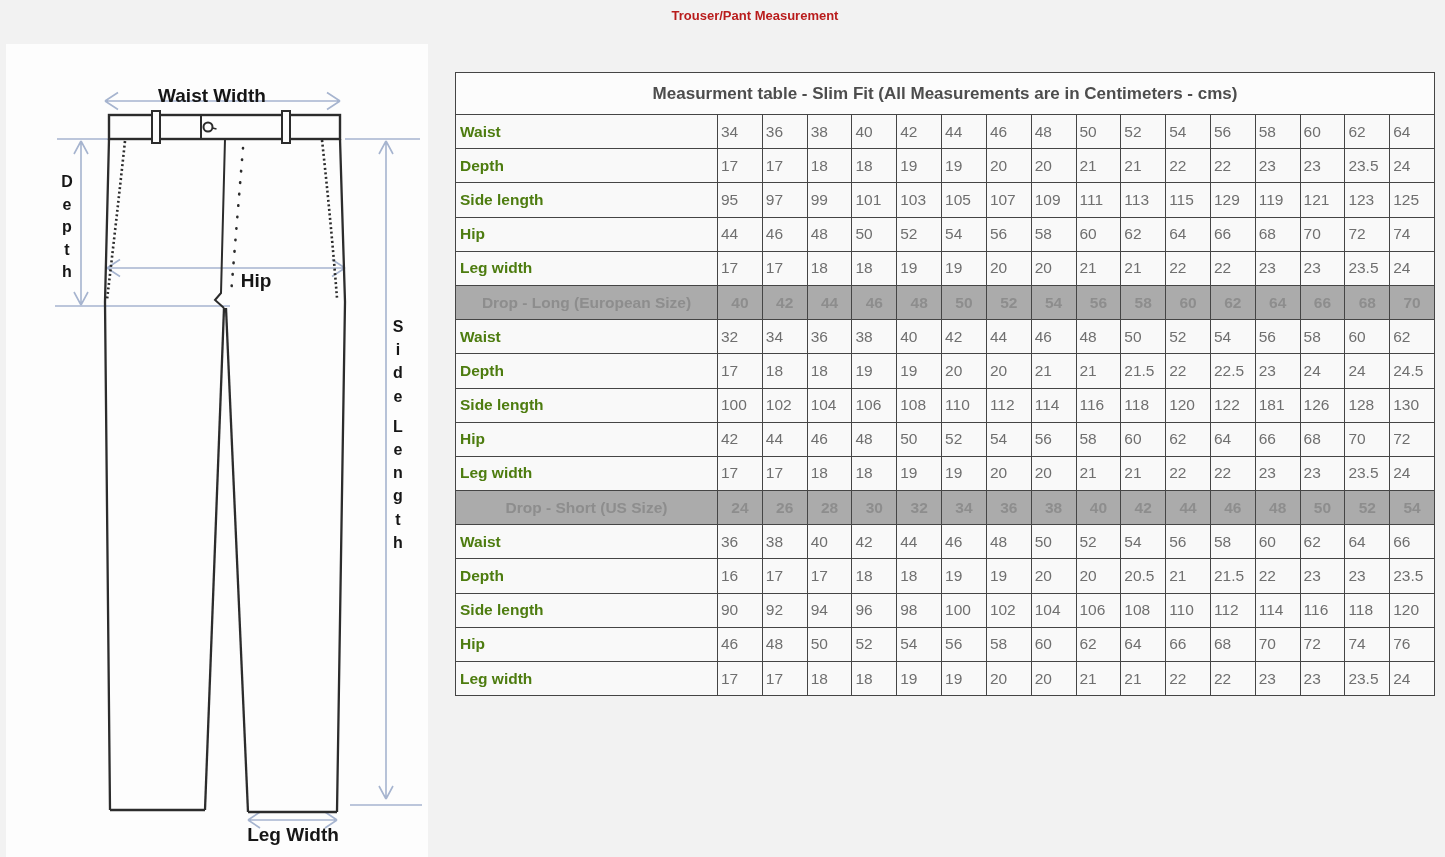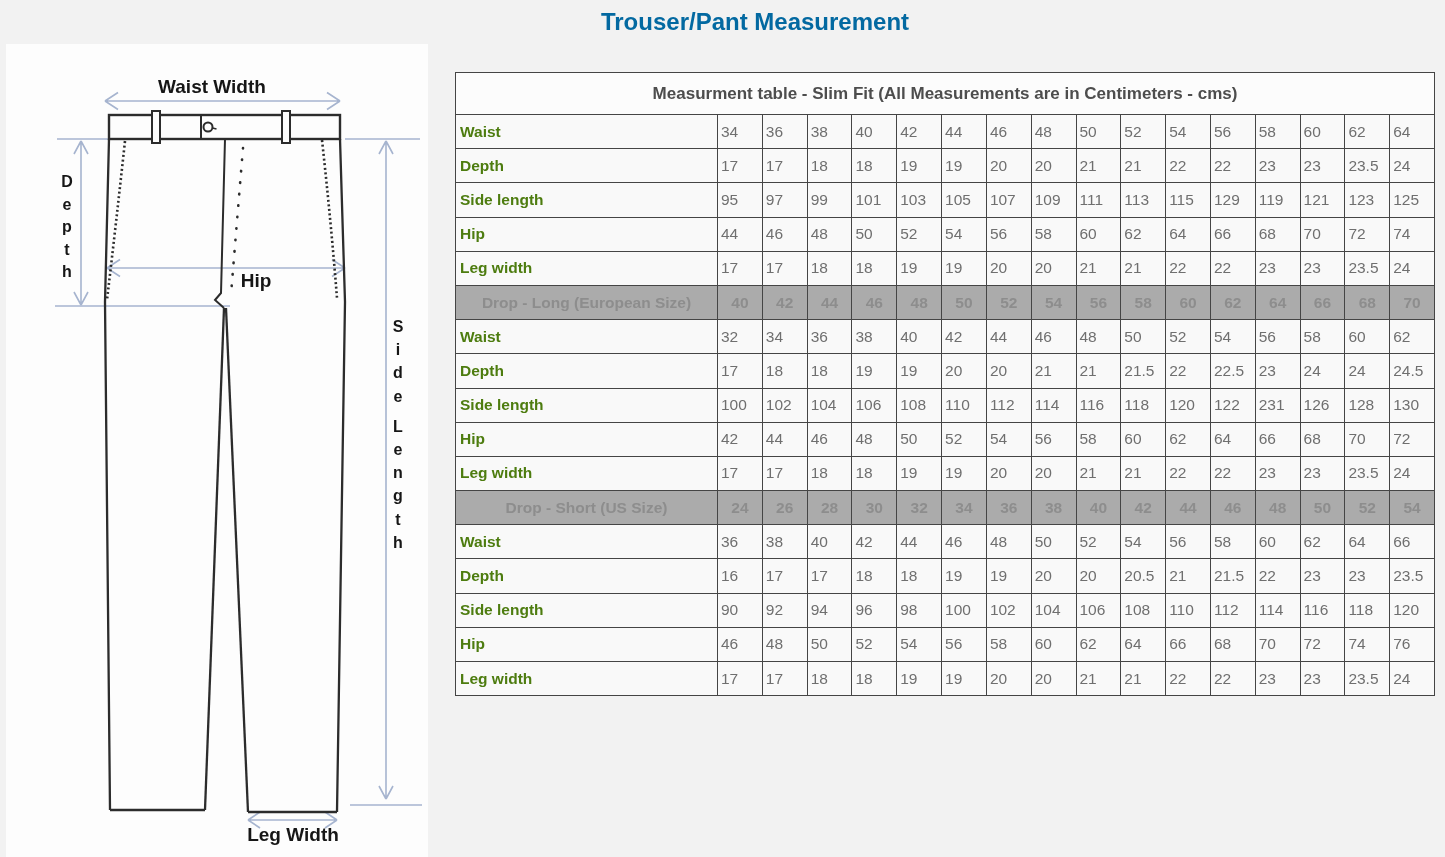--- a/index.html
+++ b/index.html
@@ -3,21 +3,21 @@
 <meta charset="utf-8">
 <style>
   html,body{margin:0;padding:0;}
   body{
     width:1445px;height:857px;position:relative;overflow:hidden;
     background:#f2f2f2;
     font-family:"Liberation Sans", sans-serif;
   }
   .page-title{
     position:absolute;top:8px;left:755px;transform:translateX(-50%);
-    font-size:24px;font-weight:bold;color:#0369a1;white-space:nowrap;
+    font-size:13px;font-weight:bold;color:#b91c1c;white-space:nowrap;
   }
   .diagram-panel{
     position:absolute;left:6px;top:44px;width:422px;height:813px;
     background:#fdfdfd;
   }
   .diagram-panel svg{position:absolute;left:0;top:0;}
   .dlabel{
     position:absolute;color:#161616;font-weight:bold;white-space:nowrap;
   }
   .dlabel.h19{font-size:19px;}
@@ -97,21 +97,21 @@
 
       <path d="M104,766 L199,766 M242,768 L331,768" stroke-width="2.5"></path>
 
       <path d="M119,97 Q110,180 101,256" stroke-width="2.6" stroke-dasharray="2 2.6"></path>
       <path d="M316,96 Q325,178 331,254" stroke-width="2.6" stroke-dasharray="2 2.6"></path>
 
       <path d="M237,104 L225,250" stroke-width="2.6" stroke-dasharray="0.5 11" stroke-linecap="round"></path>
     </g>
   </svg>
 
-  <div class="dlabel h19 center" style="left:206px;top:32px;">Waist Width</div>
+  <div class="dlabel h19 center" style="left:206px;top:41px;">Waist Width</div>
 
   <div class="dlabel vert" style="left:48px;top:127px;">
       <div class="word">
         <div class="vchar">D</div>
         <div class="vchar">e</div>
         <div class="vchar">p</div>
         <div class="vchar">t</div>
         <div class="vchar">h</div>
       </div>
     </div>
@@ -321,21 +321,21 @@
         <td>104</td>
         <td>106</td>
         <td>108</td>
         <td>110</td>
         <td>112</td>
         <td>114</td>
         <td>116</td>
         <td>118</td>
         <td>120</td>
         <td>122</td>
-        <td>231</td>
+        <td>181</td>
         <td>126</td>
         <td>128</td>
         <td>130</td>
       </tr>
       <tr class="data">
         <td class="rowlabel">Hip</td>
         <td>42</td>
         <td>44</td>
         <td>46</td>
         <td>48</td>

